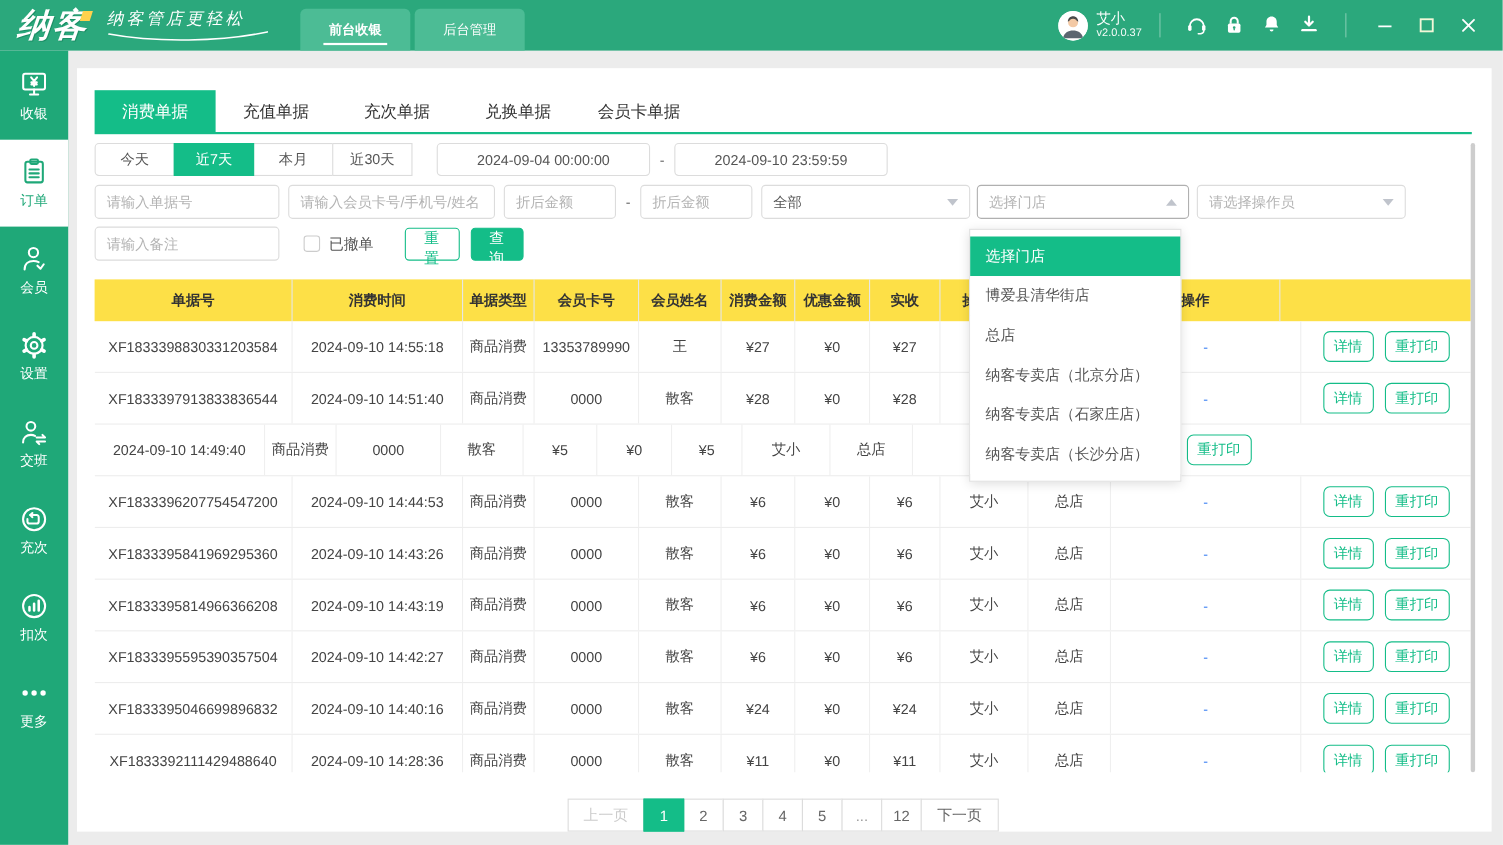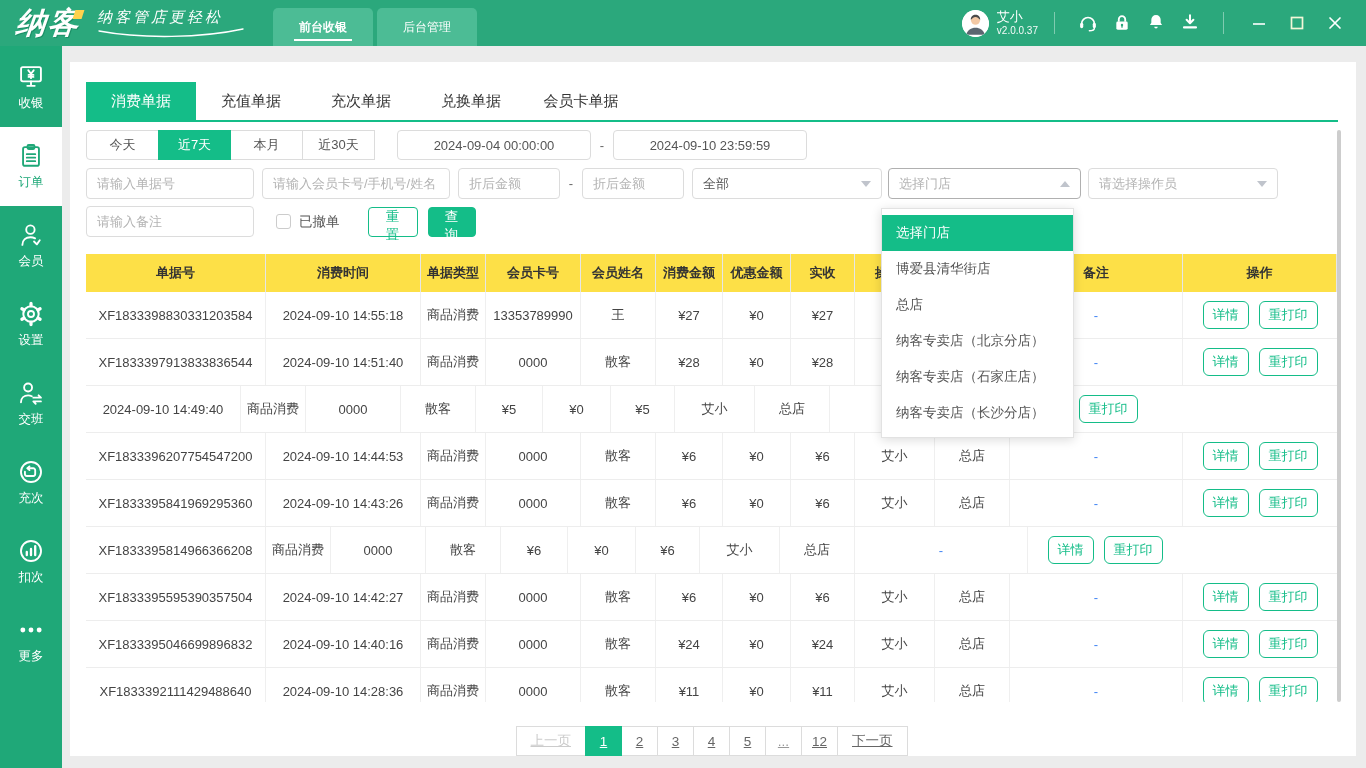--- a/index.html
+++ b/index.html
@@ -100,21 +100,21 @@
   .td.remark { color:#4285f4; }
   .ops { gap:10px; }
   .mini-btn { height:28px; border:1px solid #14bd88; color:#14bd88; background:#fff; border-radius:6px;
     font-size:13px; padding:0 9px; cursor:pointer; font-family:inherit; }
 
   
   .pagination { position:absolute; left:16px; top:664px; width:1251px; height:30px;
     display:flex; justify-content:center; }
   .pg { min-width:37px; height:30px; border:1px solid #dcdcdc; background:#fff; display:flex;
     align-items:center; justify-content:center; color:#666; margin-left:-1px; cursor:pointer;
-    font-size:13.5px; padding:0 6px;text-decoration:underline; }
+    font-size:13.5px; padding:0 6px; }
   .pg:first-child { margin-left:0; padding:0 14px; color:#ccc; }
   .pg.next { padding:0 14px; }
   .pg.active { background:#14bd88; border-color:#14bd88; color:#fff; z-index:1; }
   .pg.ellipsis { color:#999; }
 
   
   .dropdown { position:absolute; left:811px; top:146px; width:193px; background:#fff;
     border:1px solid #e2e2e2; box-shadow:0 2px 10px rgba(0,0,0,.14); padding:6px 0; z-index:60; }
   .dd-opt { height:36px; display:flex; align-items:center; padding:0 14px; font-size:13.5px;
     color:#555; cursor:pointer; background:#fff; }
@@ -331,21 +331,20 @@
       <div class="th c0">单据号</div>
       <div class="th c1">消费时间</div>
       <div class="th c2">单据类型</div>
       <div class="th c3">会员卡号</div>
       <div class="th c4">会员姓名</div>
       <div class="th c5">消费金额</div>
       <div class="th c6">优惠金额</div>
       <div class="th c7">实收</div>
       <div class="th c8">操作员</div>
       <div class="th c9">门店</div>
-      <div class="th c10">备注</div>
       <div class="th c11">操作</div>
     </div>
     <div class="tbody" id="tbody">
 
     <div class="tr">
           <div class="td c0">XF1833398830331203584</div>
           <div class="td c1">2024-09-10 14:55:18</div>
           <div class="td c2">商品消费</div>
           <div class="td c3">13353789990</div>
           <div class="td c4">王</div>
@@ -422,20 +421,21 @@
           <div class="td c8">艾小</div>
           <div class="td c9">总店</div>
           <div class="td c10 remark">-</div>
           <div class="td c11 ops">
             <button class="mini-btn">详情</button>
             <button class="mini-btn">重打印</button>
           </div>
         </div>
         <div class="tr">
           <div class="td c0">XF1833395814966366208</div>
+          <div class="td c1">2024-09-10 14:43:19</div>
           <div class="td c2">商品消费</div>
           <div class="td c3">0000</div>
           <div class="td c4">散客</div>
           <div class="td c5">¥6</div>
           <div class="td c6">¥0</div>
           <div class="td c7">¥6</div>
           <div class="td c8">艾小</div>
           <div class="td c9">总店</div>
           <div class="td c10 remark">-</div>
           <div class="td c11 ops">

